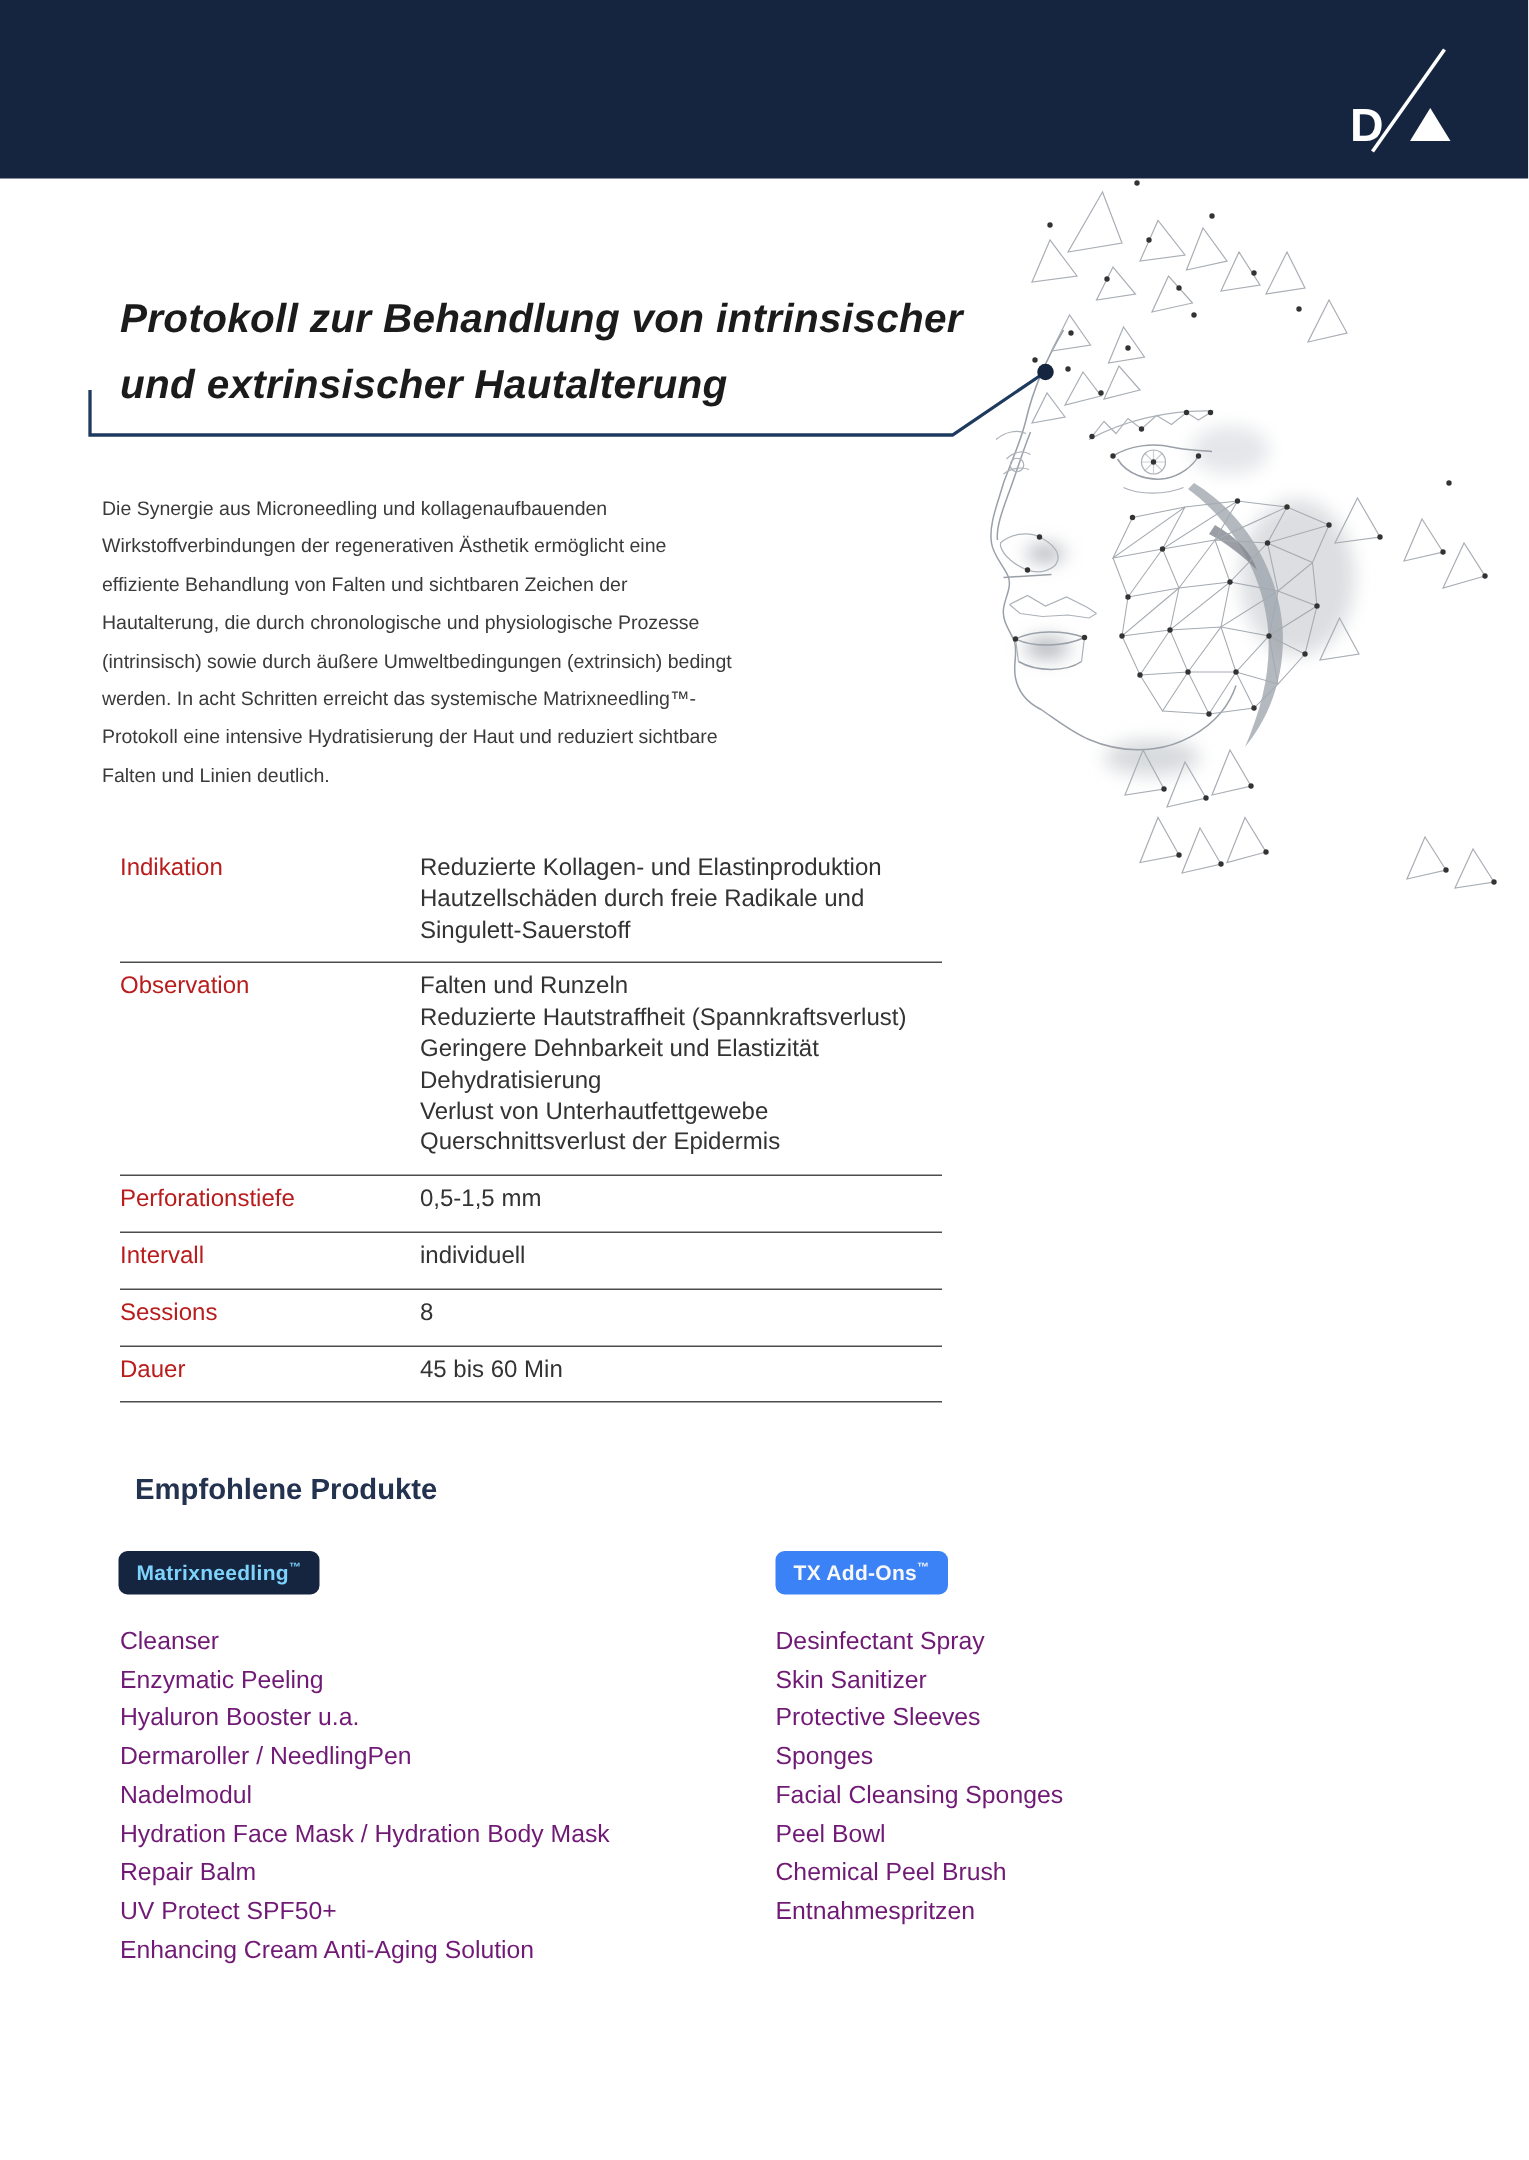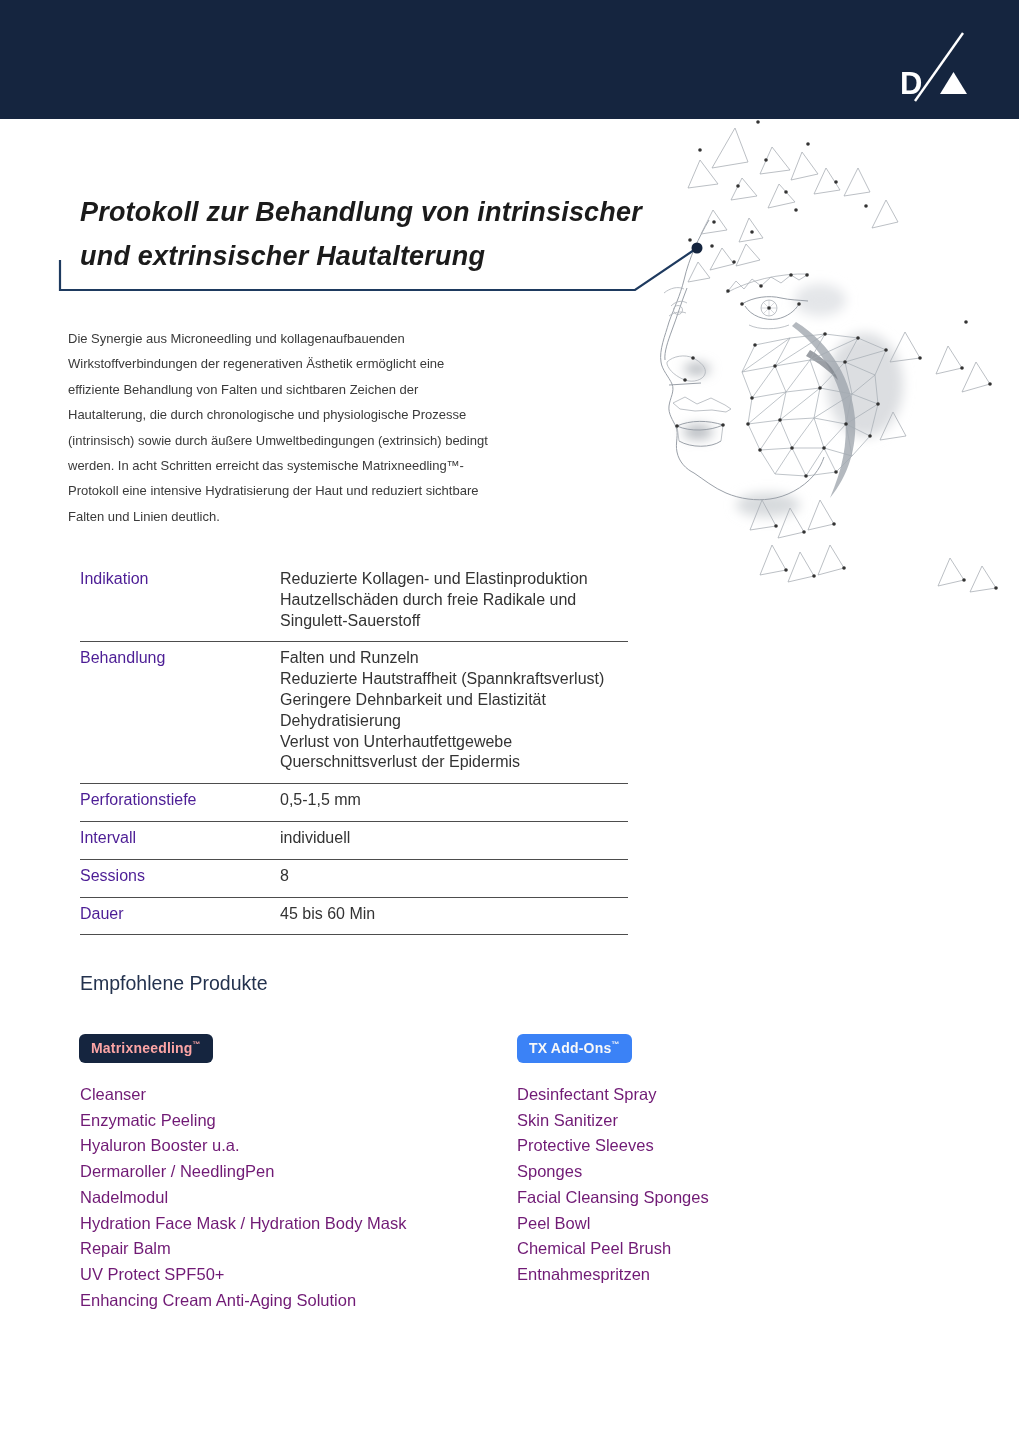--- a/index.html
+++ b/index.html
@@ -26,33 +26,33 @@
     font-size:13px; line-height:25.4px; color:#3a3a3a; white-space:pre-line;
   }
   .spec-table {
     position:absolute; left:80px; top:563px; width:548px; z-index:3;
     border-collapse:collapse; font-size:16px; color:#333333;
   }
   .spec-table td {
     border-bottom:1px solid #4d4d4d; vertical-align:top;
     padding:6px 0 10px; line-height:20.8px;
   }
-  .spec-table td.label { width:200px; color:#4c1d95; }
+  .spec-table td.label { width:200px; color:#b91c1c; }
   .spec-table td.value { white-space:pre-line; }
   .products-heading {
-    position:absolute; left:80px; top:972px; z-index:3; margin:0;
-    font-size:19.5px; font-weight:normal; color:#23324e;
+    position:absolute; left:80px; top:972px; z-index:3; margin:10px;
+    font-size:19.5px; font-weight:bold; color:#23324e;
   }
   .badge {
     position:absolute; top:1034px; z-index:3; display:inline-block;
     font-size:14px; font-weight:bold; border-radius:6px; padding:6px 12px 7px;
     letter-spacing:.2px;
   }
   .badge sup { font-size:8px; vertical-align:super; }
-  .badge-navy { left:79px;  background:#15253f; color:#fca5a5; }
+  .badge-navy { left:79px;  background:#15253f; color:#7dd3fc; }
   .badge-gray { left:517px; background:#3b82f6; color:#f8f8f8; }
   .product-list {
     position:absolute; top:1082px; z-index:3; margin:0; padding:0; list-style:none;
     font-size:16.5px; line-height:25.7px; color:#701a75;
   }
   .product-list.left  { left:80px;  width:430px; }
   .product-list.right { left:517px; width:420px; }
 </style>
 </head>
 <body>
@@ -237,21 +237,21 @@
 
   <table class="spec-table">
     <tbody>
       <tr>
         <td class="label">Indikation</td>
         <td class="value">Reduzierte Kollagen- und Elastinproduktion
 Hautzellschäden durch freie Radikale und
 Singulett-Sauerstoff</td>
       </tr>
       <tr>
-        <td class="label">Behandlung</td>
+        <td class="label">Observation</td>
         <td class="value">Falten und Runzeln
 Reduzierte Hautstraffheit (Spannkraftsverlust)
 Geringere Dehnbarkeit und Elastizität
 Dehydratisierung
 Verlust von Unterhautfettgewebe
 Querschnittsverlust der Epidermis</td>
       </tr>
       <tr>
         <td class="label">Perforationstiefe</td>
         <td class="value">0,5-1,5 mm</td>

